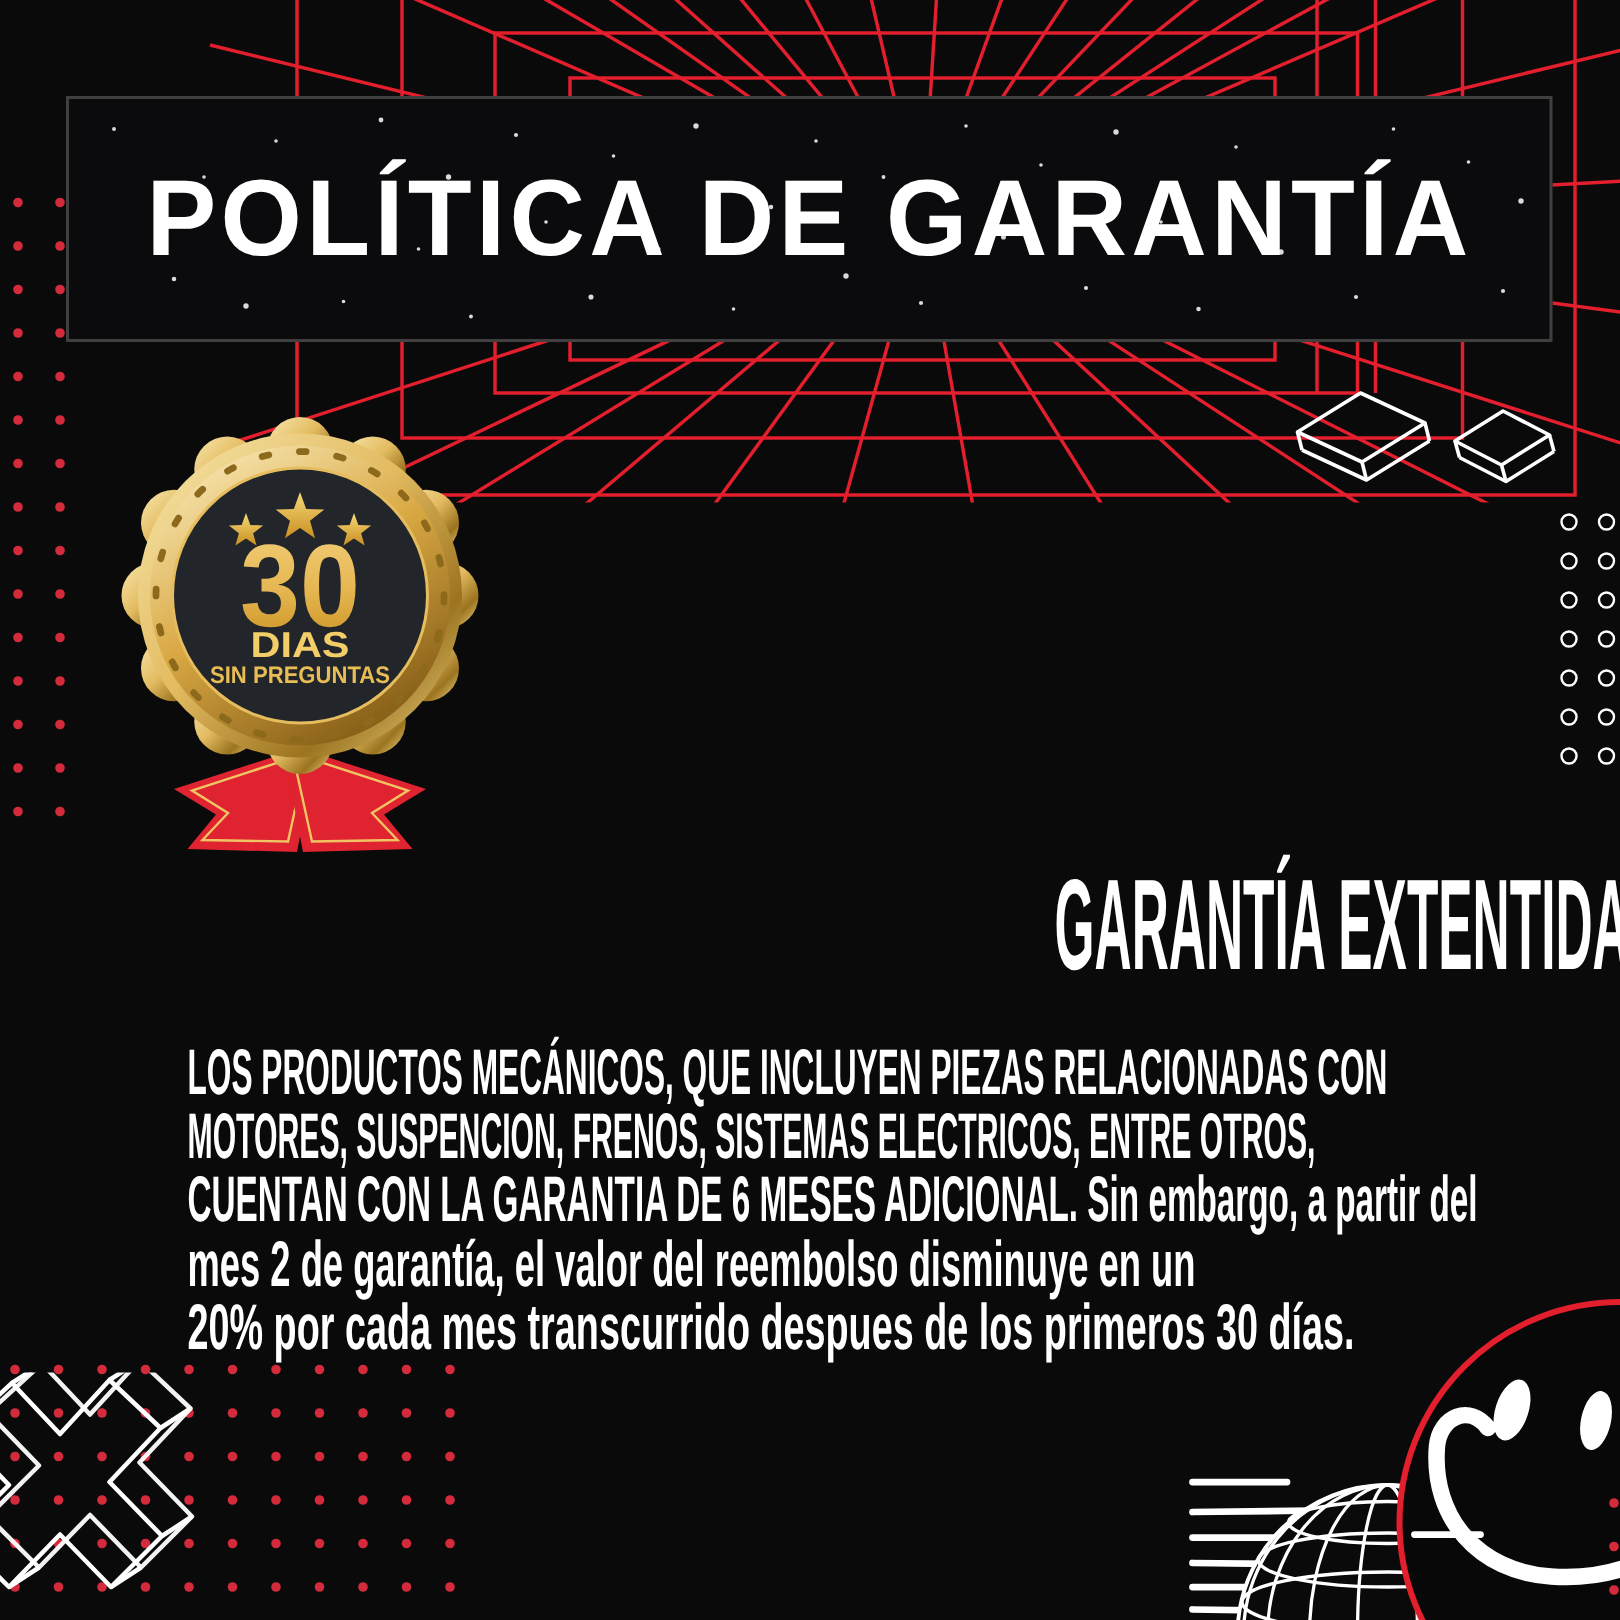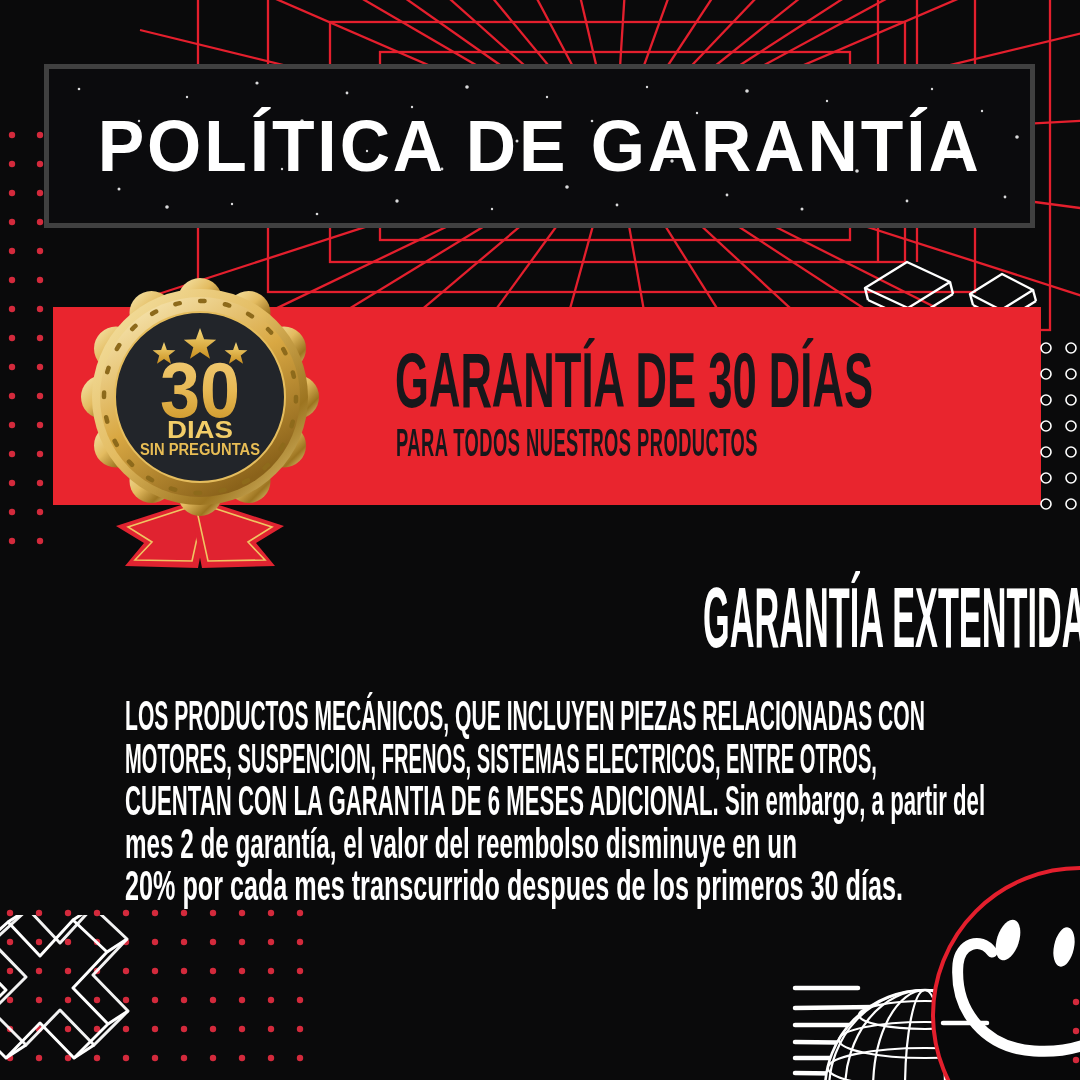--- a/index.html
+++ b/index.html
@@ -19,21 +19,21 @@
     position:relative;width:1080px;height:1080px;overflow:hidden;
     background:var(--background);
     font-family:"Liberation Sans","DejaVu Sans",sans-serif;
   }
   .abs{position:absolute;}
   .cond{display:inline-block;white-space:nowrap;transform-origin:0 50%;}
   .cond-c{display:inline-block;white-space:nowrap;transform-origin:50% 50%;}
 
   .title-box{
     left:44px;top:64px;width:991px;height:164px;box-sizing:border-box;
-    border:5px solid #404040;background:#0b0b0d;
+    border:2px solid #404040;background:#0b0b0d;
     display:flex;align-items:center;justify-content:center;overflow:hidden;
   }
   .title-text{
     font-size:72px;font-weight:700;color:var(--text-white);
     letter-spacing:3px;
   }
   .promo-banner{
     left:53px;top:307px;width:988px;height:198px;
     background:var(--banner-red);
   }
@@ -196,28 +196,20 @@
         <line x1="100" y1="30" x2="103" y2="42"></line>
       <polyline points="18,48 61,68 103,42"></polyline>
       <polygon points="120,42 152,22 183,38 151,58"></polygon>
       <line x1="120" y1="42" x2="123" y2="53"></line>
         <line x1="151" y1="58" x2="154" y2="69"></line>
         <line x1="183" y1="38" x2="186" y2="49"></line>
       <polyline points="123,53 154,69 186,49"></polyline>
     </g>
   </svg>
 
-  <div class="abs promo-banner">
-    <div class="banner-heading">
-      <span class="cond" style="transform: scaleX(0.5589);">GARANTÍA DE 30 DÍAS</span>
-    </div>
-    <div class="banner-sub">
-      <span class="cond" style="transform: scaleX(0.4696);">PARA TODOS NUESTROS PRODUCTOS</span>
-    </div>
-  </div>
 
   <svg class="abs" style="left:1038px;top:340px;" width="44" height="176" viewBox="0 0 44 176">
     <g stroke="#fff" stroke-width="1.6" fill="none">
       <circle cx="8" cy="8" r="5"></circle>
         <circle cx="33" cy="8" r="5"></circle>
       <circle cx="8" cy="34" r="5"></circle>
         <circle cx="33" cy="34" r="5"></circle>
       <circle cx="8" cy="60" r="5"></circle>
         <circle cx="33" cy="60" r="5"></circle>
       <circle cx="8" cy="86" r="5"></circle>

